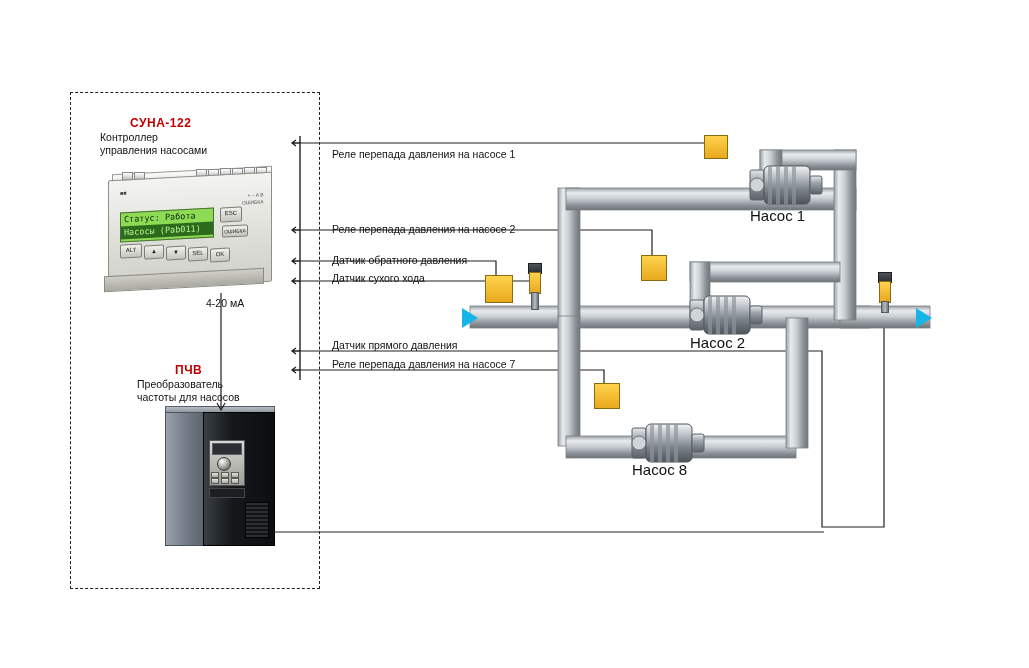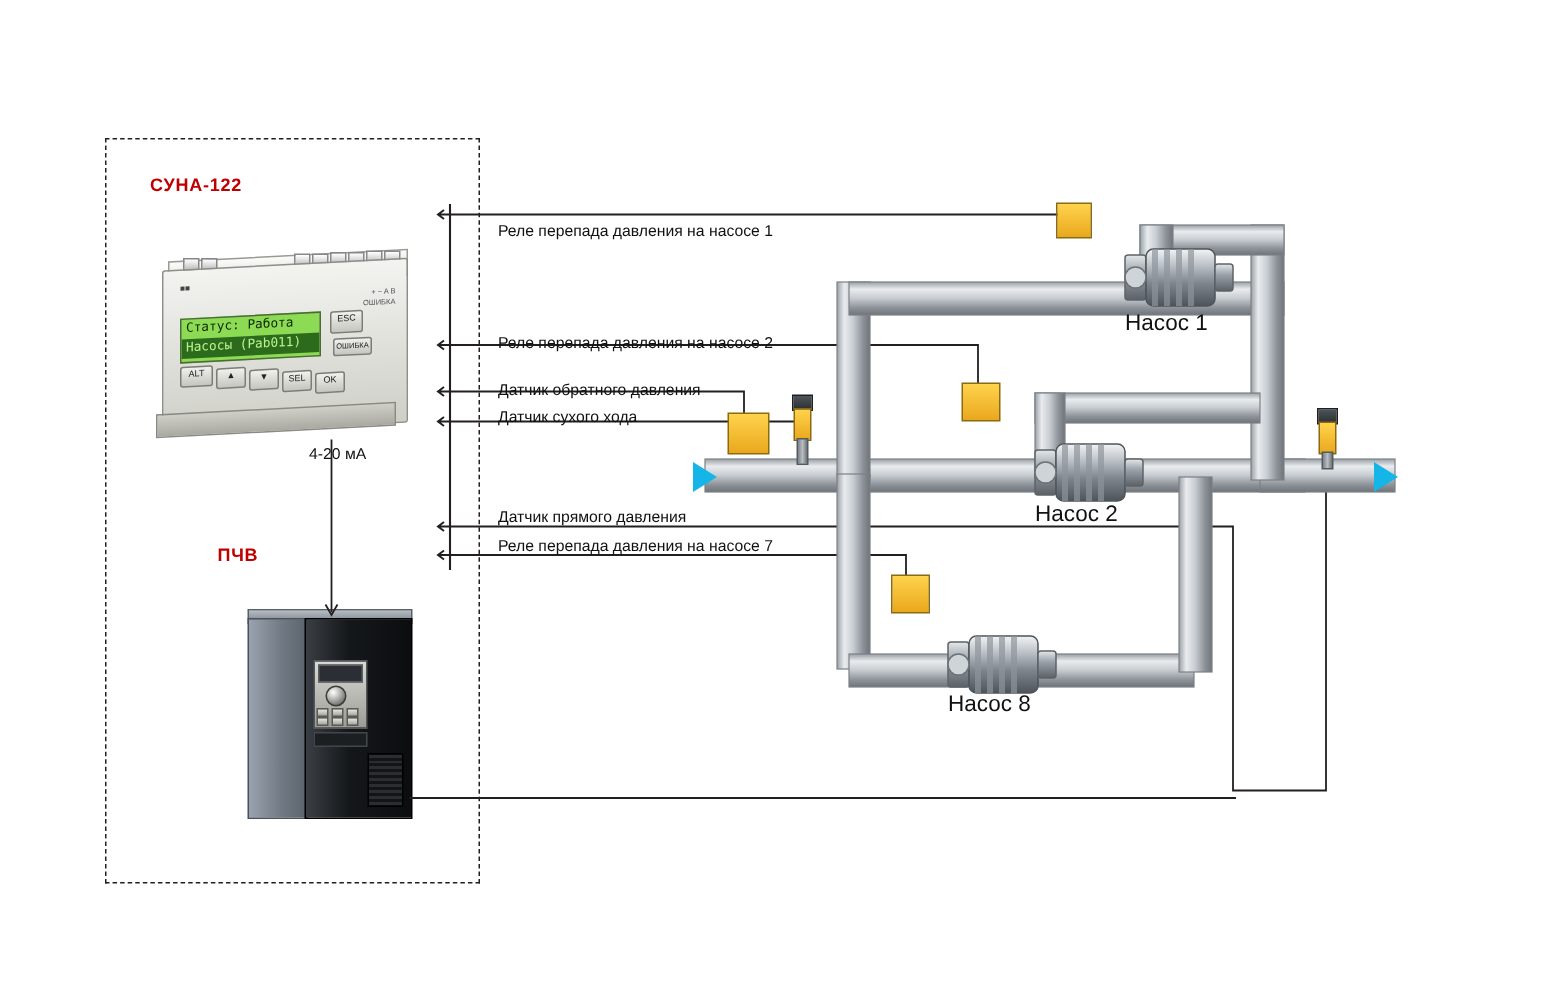--- a/index.html
+++ b/index.html
@@ -39,20 +39,21 @@
     border: 1.5px dashed #231f20;
     box-sizing: border-box;
   }
 
   
   .dev-title {
     font-size: 12px;
     font-weight: bold;
     color: #c00000;
     letter-spacing: 0.5px;
+    margin-left: 30px;
   }
   .dev-sub {
     font-size: 10.5px;
     color: #111111;
     line-height: 13px;
   }
 
   #suna-title { left: 100px; top: 116px; }
   #suna-sub   { left: 100px; top: 131px; width: 150px; }
 
@@ -227,20 +228,22 @@
 </style>
 </head>
 <body>
 
 <div id="stage">
 
 
   <div class="abs" id="panel"></div>
 
   <div class="abs dev-title" id="suna-title">СУНА-122</div>
+  <div class="abs dev-sub" id="suna-sub" style="white-space:pre-line">Контроллер
+управления насосами</div>
 
   <div class="abs" id="suna">
     <div class="suna-top"></div>
     <div class="suna-term" style="left:22px; top:4px;"></div>
     <div class="suna-term" style="left:34px; top:4px;"></div>
     <div class="suna-term" style="left:96px; top:1px;"></div>
     <div class="suna-term" style="left:108px; top:1px;"></div>
     <div class="suna-term" style="left:120px; top:0px;"></div>
     <div class="suna-term" style="left:132px; top:0px;"></div>
     <div class="suna-term" style="left:144px; top:-1px;"></div>
@@ -258,20 +261,22 @@
     <div class="suna-btn" style="left:88px; top:79px; width:18px; height:12px;">SEL</div>
     <div class="suna-btn" style="left:110px; top:80px; width:18px; height:12px;">OK</div>
     <div class="suna-btn" style="left:120px; top:39px; width:20px; height:13px;">ESC</div>
     <div class="suna-btn" style="left:122px; top:57px; width:24px; height:10px; font-size:5px;">ОШИБКА</div>
     <div class="suna-bot"></div>
   </div>
 
   <div class="abs" id="ma-label">4-20 мА</div>
 
   <div class="abs dev-title" id="pchv-title">ПЧВ</div>
+  <div class="abs dev-sub" id="pchv-sub" style="white-space:pre-line">Преобразователь
+частоты для насосов</div>
 
   <div class="abs" id="pchv">
     <div class="pchv-top"></div>
     <div class="pchv-left"></div>
     <div class="pchv-right"></div>
     <div class="pchv-panel"></div>
     <div class="pchv-disp"></div>
     <div class="pchv-knob"></div>
     <div class="pchv-kb" style="left:46px; top:60px;"></div>
     <div class="pchv-kb" style="left:56px; top:60px;"></div>

